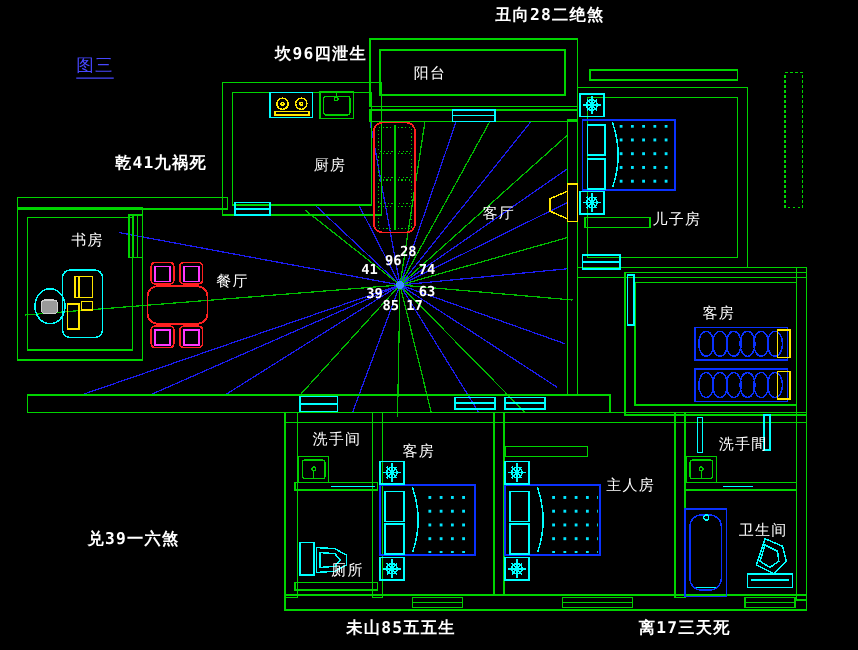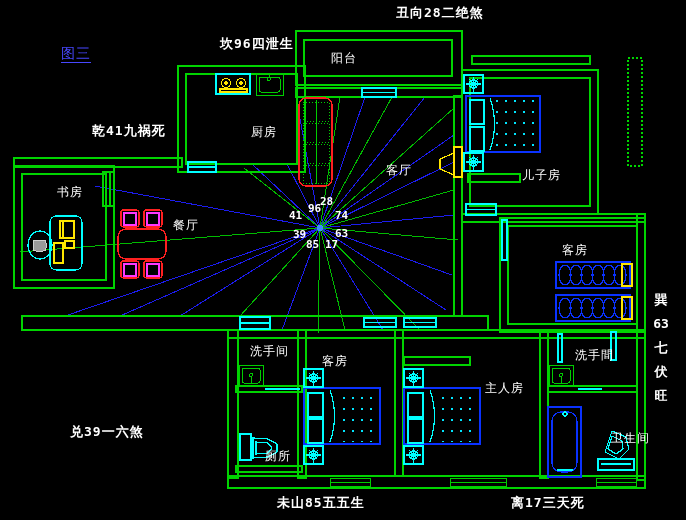--- a/index.html
+++ b/index.html
@@ -298,38 +298,37 @@
     <rect x="598" y="459" width="36" height="11"></rect>
     <line x1="601" y1="464" x2="631" y2="464"></line>
   </g>
 </svg>
 
 <div class="lbl title" style="left:61px;top:46px;">图三</div>
 
 <div class="lbl big" style="left:220px;top:37px;">坎96四泄生</div>
 <div class="lbl big" style="left:396px;top:6px;">丑向28二绝煞</div>
 <div class="lbl big" style="left:45px;top:124px;margin-left:47px;">乾41九祸死</div>
-<div class="lbl vert" style="left:652px;top:288px;">巽63七伏旺</div>
 <div class="lbl big" style="left:70px;top:425px;">兑39一六煞</div>
 <div class="lbl big" style="left:277px;top:496px;">未山85五五生</div>
 <div class="lbl big" style="left:511px;top:496px;">离17三天死</div>
 
 <div class="lbl" style="left:331px;top:52px;">阳台</div>
 <div class="lbl" style="left:251px;top:126px;">厨房</div>
 <div class="lbl" style="left:386px;top:164px;">客厅</div>
 <div class="lbl" style="left:522px;top:169px;">儿子房</div>
 <div class="lbl" style="left:57px;top:186px;">书房</div>
 <div class="lbl" style="left:173px;top:219px;">餐厅</div>
 <div class="lbl" style="left:562px;top:244px;">客房</div>
 <div class="lbl" style="left:250px;top:345px;">洗手间</div>
 <div class="lbl" style="left:322px;top:355px;">客房</div>
 <div class="lbl" style="left:485px;top:382px;">主人房</div>
 <div class="lbl" style="left:575px;top:349px;">洗手間</div>
 <div class="lbl" style="left:265px;top:417px;margin-top:33px;">厕所</div>
-<div class="lbl" style="left:591px;top:432px;margin-left:20px;">卫生间</div>
+<div class="lbl" style="left:591px;top:418px;">卫生间</div>
 
 <div class="lbl num" style="left:308px;top:203px;">96</div>
 <div class="lbl num" style="left:320px;top:196px;">28</div>
 <div class="lbl num" style="left:335px;top:210px;">74</div>
 <div class="lbl num" style="left:335px;top:228px;">63</div>
 <div class="lbl num" style="left:325px;top:239px;">17</div>
 <div class="lbl num" style="left:306px;top:239px;">85</div>
 <div class="lbl num" style="left:293px;top:229px;">39</div>
 <div class="lbl num" style="left:289px;top:210px;">41</div>
 

